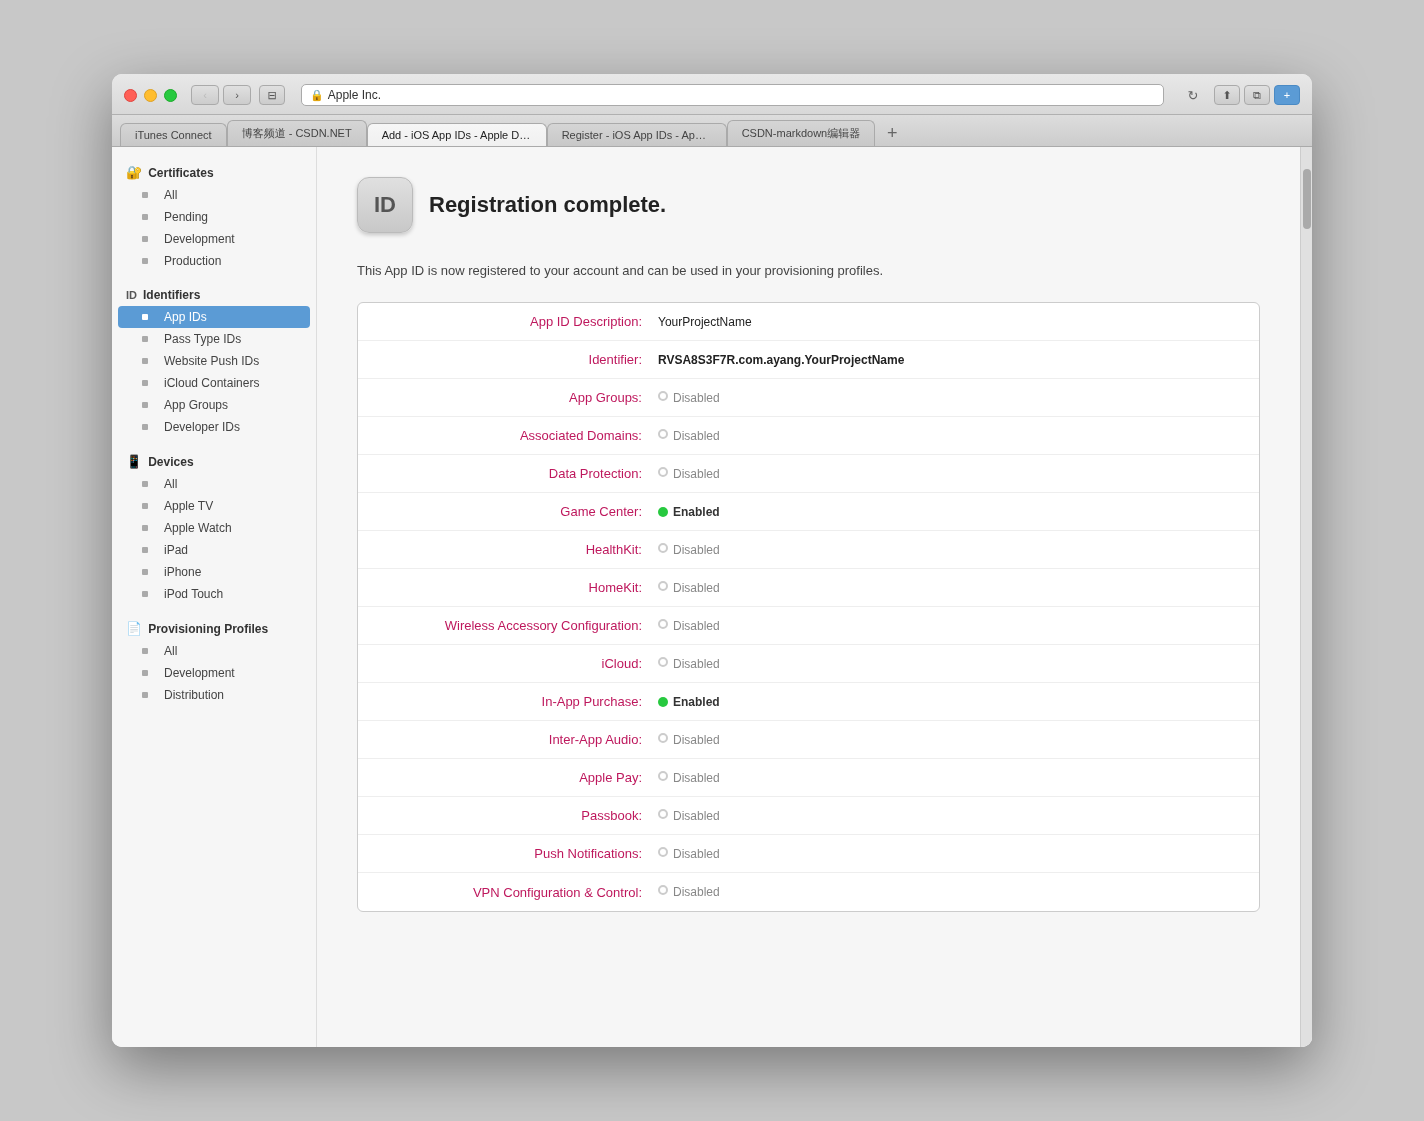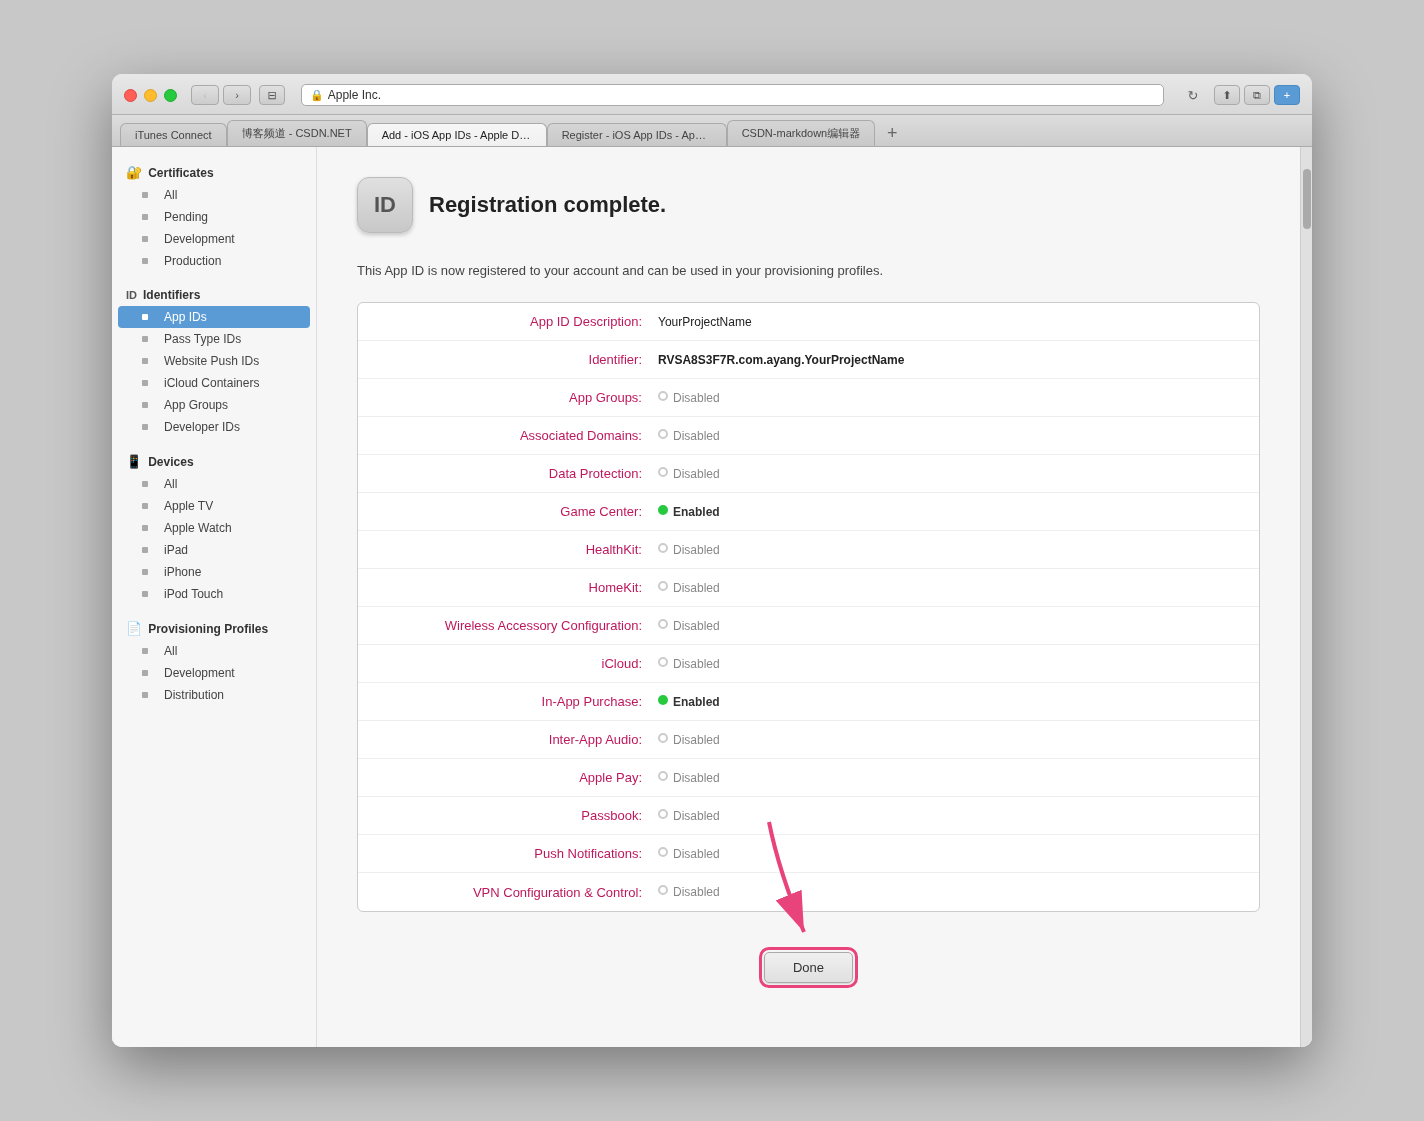--- a/index.html
+++ b/index.html
@@ -278,20 +278,21 @@
       color: #222;
     }
     .status-disabled {
       display: flex;
       gap: 5px;
       color: #888;
       font-size: 12px;
     }
     .status-enabled {
       display: flex;
+      align-items: center;
       gap: 5px;
       color: #333;
       font-size: 12px;
       font-weight: 600;
     }
     .dot-disabled {
       width: 10px;
       height: 10px;
       border-radius: 50%;
       border: 2px solid #ccc;
@@ -618,33 +619,19 @@
 
         <div class="detail-row">
           <div class="detail-label">VPN Configuration &amp; Control:</div>
           <div class="status-disabled">
             <div class="dot-disabled"></div>
             <span>Disabled</span>
           </div>
         </div>
       </div>
 
-      <div class="done-area">
-
-        <div class="arrow-annotation">
-          <svg class="arrow-svg" viewBox="0 0 100 140" xmlns="http://www.w3.org/2000/svg">
-            <defs>
-              <marker id="arrowhead" markerWidth="10" markerHeight="7" refX="10" refY="3.5" orient="auto">
-                <polygon points="0 0, 10 3.5, 0 7" fill="#e8437a"></polygon>
-              </marker>
-            </defs>
-            <path d="M 20 10 Q 30 60 55 120" stroke="#e8437a" stroke-width="4" fill="none" marker-end="url(#arrowhead)"></path>
-          </svg>
-        </div>
-        <button class="done-button">Done</button>
-      </div>
     </div>
 
     <div class="scrollbar-track">
       <div class="scrollbar-thumb"></div>
     </div>
   </div>
 </div>
 
 </body></html>

